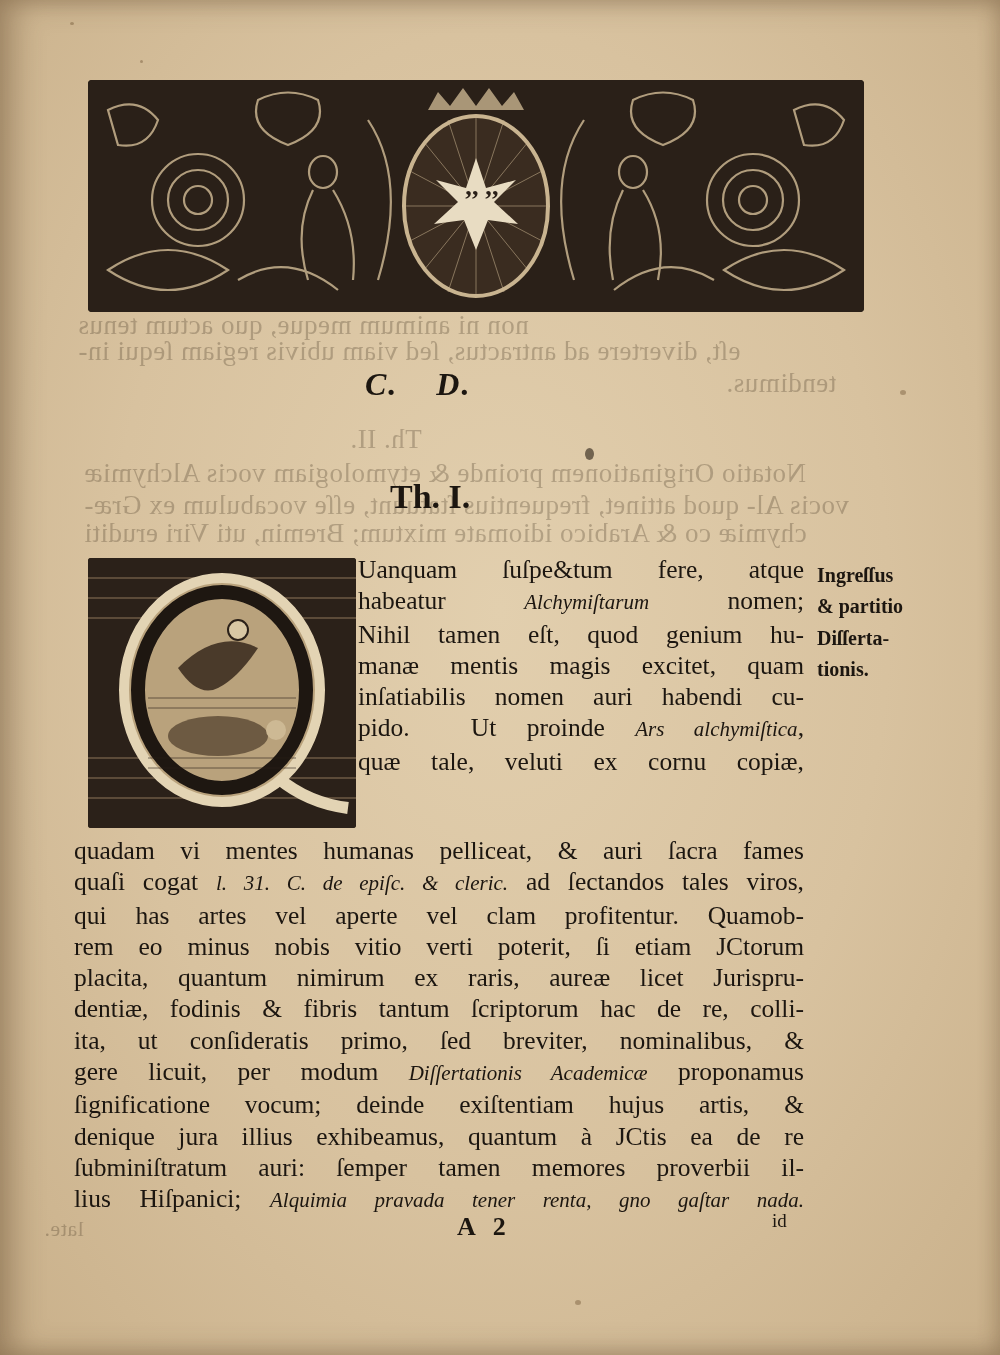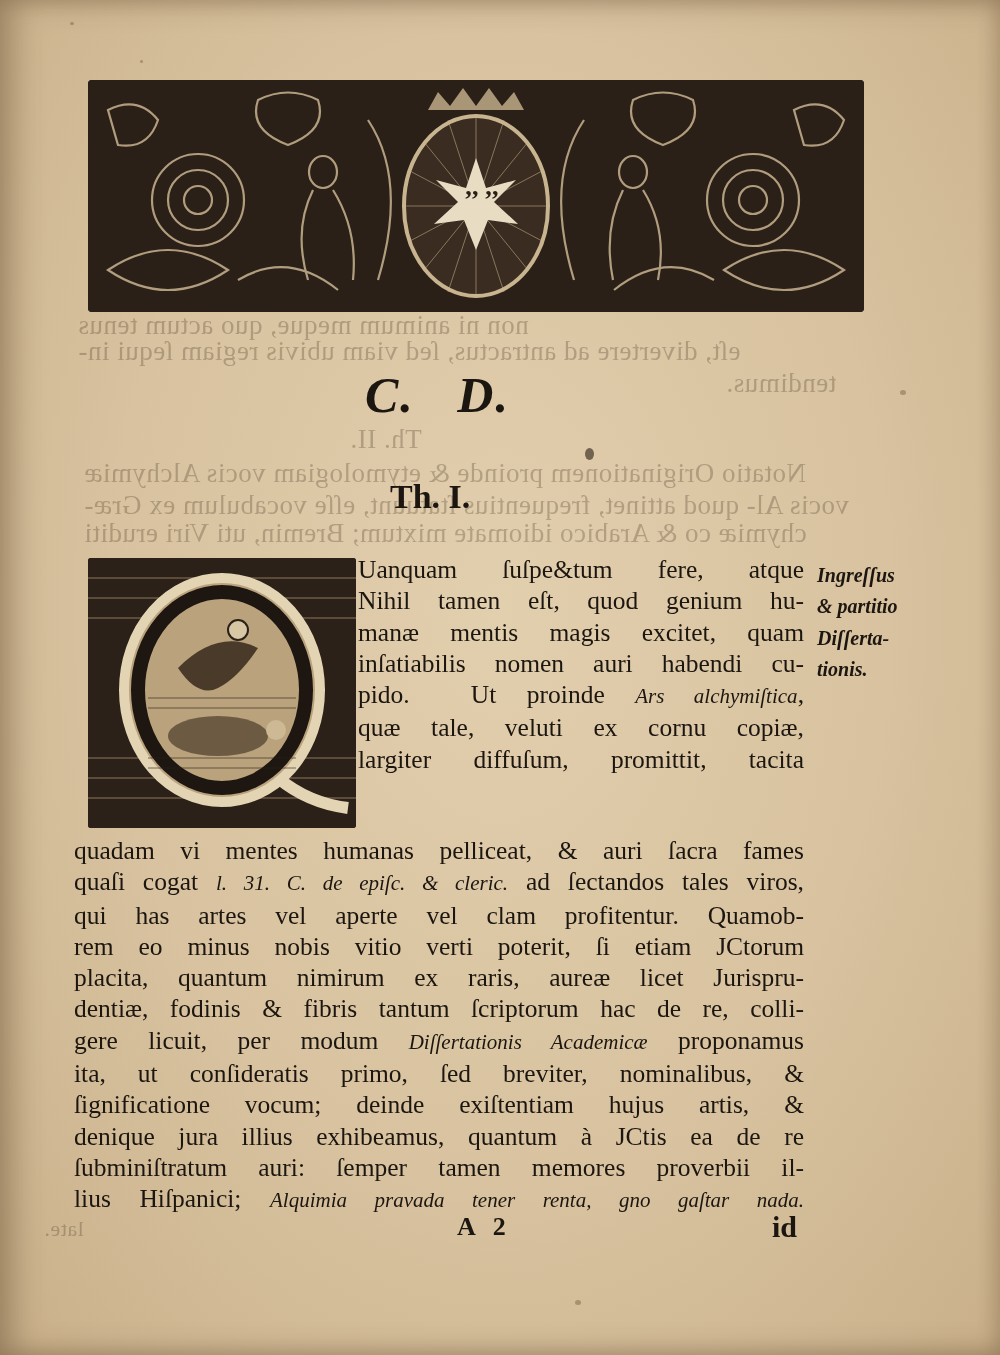--- a/index.html
+++ b/index.html
@@ -23,46 +23,46 @@
   }
   .headpiece svg { width: 100%; height: 100%; display: block; }
   
   .bleed {
     position: absolute; color: rgba(60,45,30,0.28);
     transform: scaleX(-1); white-space: nowrap;
     font-size: 27px; letter-spacing: 0.5px;
   }
   .initials {
     position: absolute; left: 365px; top: 366px;
-    font-style: italic; font-weight: bold; font-size: 50px; letter-spacing: 2px;
+    font-style: italic; font-weight: bold; font-size: 32px; letter-spacing: 2px;
     word-spacing: 28px;
   }
   .thesis {
     position: absolute; left: 390px; top: 478px;
     font-weight: bold; font-size: 34px;
   }
   .dropcap {
     position: absolute; left: 88px; top: 558px; width: 268px; height: 270px;
     background: #2b2119; border-radius: 3px; overflow: hidden;
   }
   .dropcap svg { width: 100%; height: 100%; display: block; }
   .body-text {
     position: absolute; font-size: 25.5px; line-height: 31.3px;
     text-align: justify; text-align-last: justify;
   }
   .body-text .line { display: block; white-space: nowrap; text-align: justify; text-align-last: justify; }
   .body-text i { font-size: 21px; }
   .narrow { left: 358px; top: 554px; width: 446px; }
   .wide { left: 74px; top: 835px; width: 730px; }
   .marginal {
-    position: absolute; left: 817px; top: 560px; font-style: italic; font-weight: bold;
+    position: absolute; left: 817px; top: 560px; font-weight: bold;
     font-size: 20px; line-height: 31.3px;
   }
   .footer-sig { position: absolute; left: 457px; top: 1212px; font-size: 26px; font-weight: bold; letter-spacing: 6px; }
-  .footer-catch { position: absolute; left: 772px; top: 1210px; font-size: 30px; font-weight: bold; }
+  .footer-catch { position: absolute; left: 772px; top: 1210px; font-size: 19px; font-weight: normal; }
   .speck { position: absolute; background: rgba(90,60,30,0.35); border-radius: 50%; }
 </style>
 </head>
 <body>
 
 <div class="page">
 
   <div class="speck" style="left:70px;top:22px;width:4px;height:3px"></div>
   <div class="speck" style="left:140px;top:60px;width:3px;height:3px"></div>
   <div class="speck" style="left:900px;top:390px;width:6px;height:5px"></div>
@@ -155,44 +155,44 @@
         <line x1="60" y1="140" x2="208" y2="140"></line>
           <line x1="60" y1="150" x2="208" y2="150"></line>
         <line x1="60" y1="200" x2="208" y2="200"></line>
           <line x1="60" y1="210" x2="208" y2="210"></line>
       </g>
     </svg>
   </div>
 
   <div class="body-text narrow">
     <span class="line">Uanquam ſuſpe&amp;tum fere, atque</span>
+    <span class="line">habeatur <i>Alchymiſtarum</i> nomen;</span>
     <span class="line">Nihil tamen eſt, quod genium hu-</span>
     <span class="line">manæ mentis magis excitet, quam</span>
     <span class="line">inſatiabilis nomen auri habendi cu-</span>
     <span class="line">pido. &nbsp;Ut proinde <i>Ars alchymiſtica</i>,</span>
     <span class="line">quæ tale, veluti ex cornu copiæ,</span>
-    <span class="line">largiter diffuſum, promittit, tacita</span>
   </div>
 
   <div class="marginal">
     <div>Ingreſſus</div>
     <div>&amp; partitio</div>
     <div>Diſſerta-</div>
     <div>tionis.</div>
   </div>
 
   <div class="body-text wide">
     <span class="line">quadam vi mentes humanas pelliceat, &amp; auri ſacra fames</span>
     <span class="line">quaſi cogat <i>l. 31. C. de epiſc. &amp; cleric.</i> ad ſectandos tales viros,</span>
     <span class="line">qui has artes vel aperte vel clam profitentur.   Quamob-</span>
     <span class="line">rem eo minus nobis vitio verti poterit, ſi etiam JCtorum</span>
     <span class="line">placita, quantum nimirum ex raris, aureæ licet Jurispru-</span>
     <span class="line">dentiæ, fodinis &amp; fibris tantum ſcriptorum hac de re, colli-</span>
+    <span class="line">ita, ut conſideratis primo, ſed breviter, nominalibus, &amp;</span>
     <span class="line">gere licuit, per modum <i>Diſſertationis Academicæ</i> proponamus</span>
-    <span class="line">ita, ut conſideratis primo, ſed breviter, nominalibus, &amp;</span>
     <span class="line">ſignificatione vocum; deinde exiſtentiam hujus artis, &amp;</span>
     <span class="line">denique jura illius exhibeamus, quantum à JCtis ea de re</span>
     <span class="line">ſubminiſtratum auri: ſemper tamen memores proverbii il-</span>
     <span class="line">lius Hiſpanici; <i>Alquimia pravada tener renta, gno gaſtar nada.</i></span>
   </div>
 
   <div class="footer-sig">A 2</div>
   <div class="footer-catch">id</div>
 </div>
 

